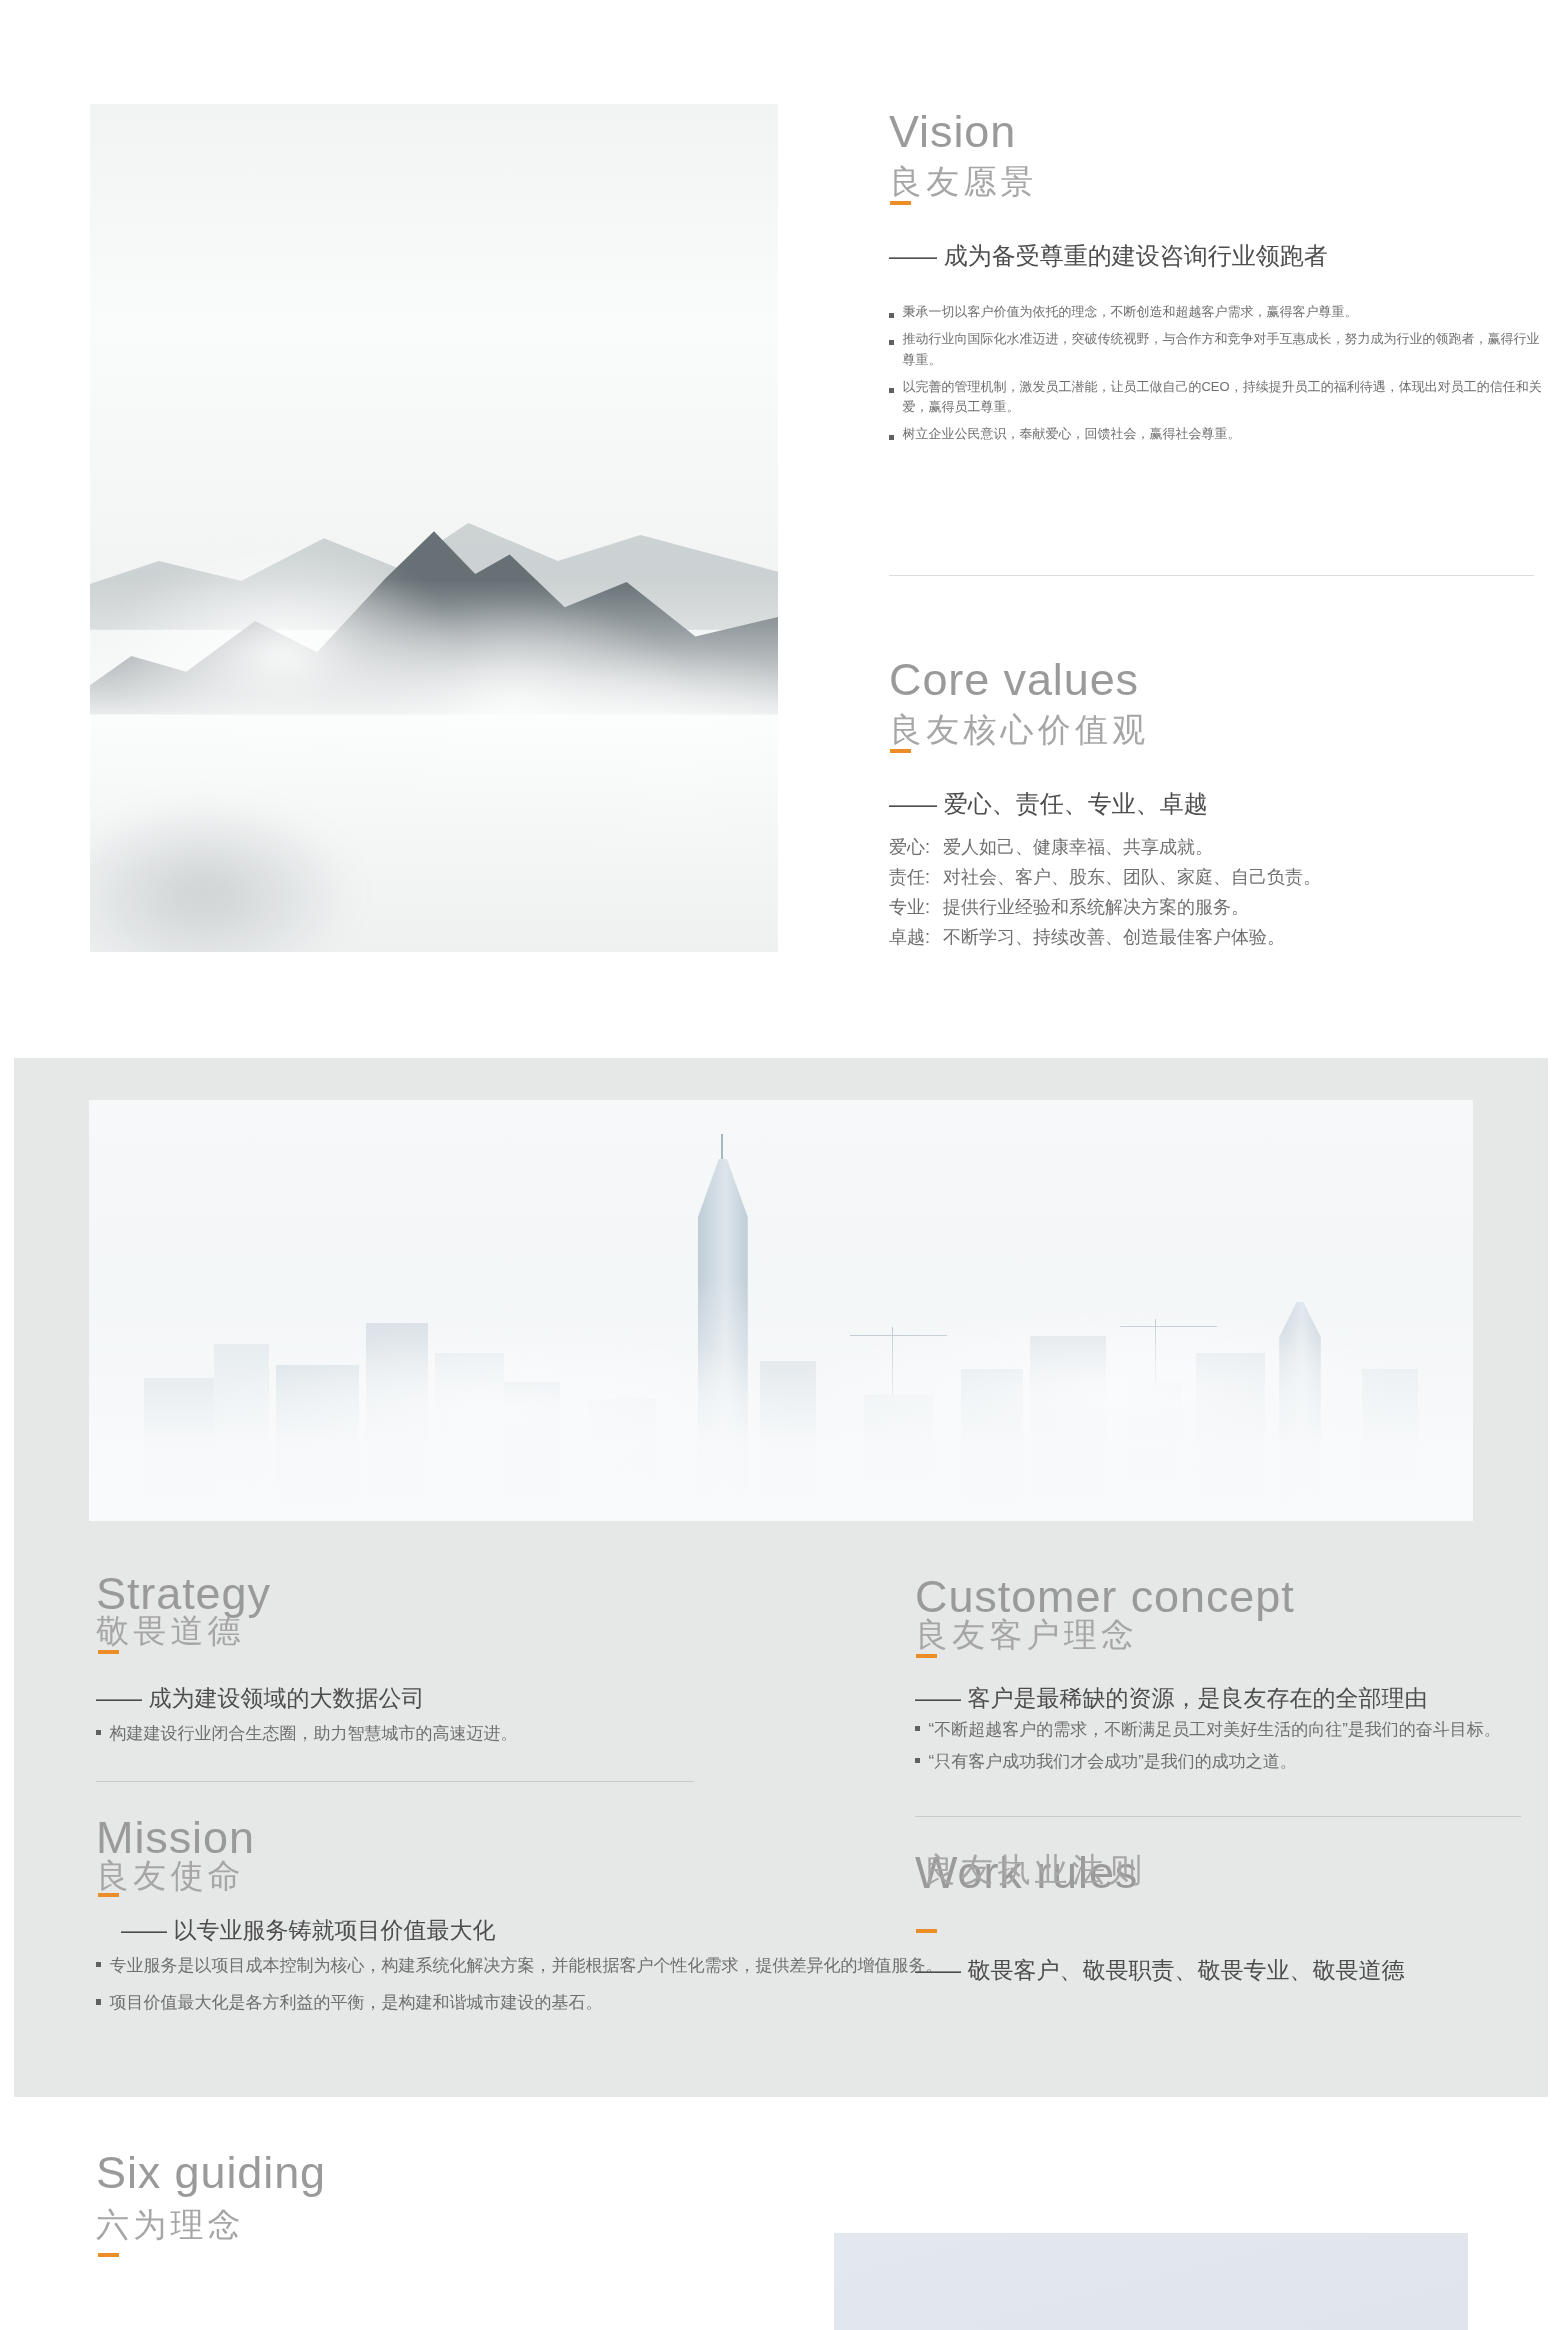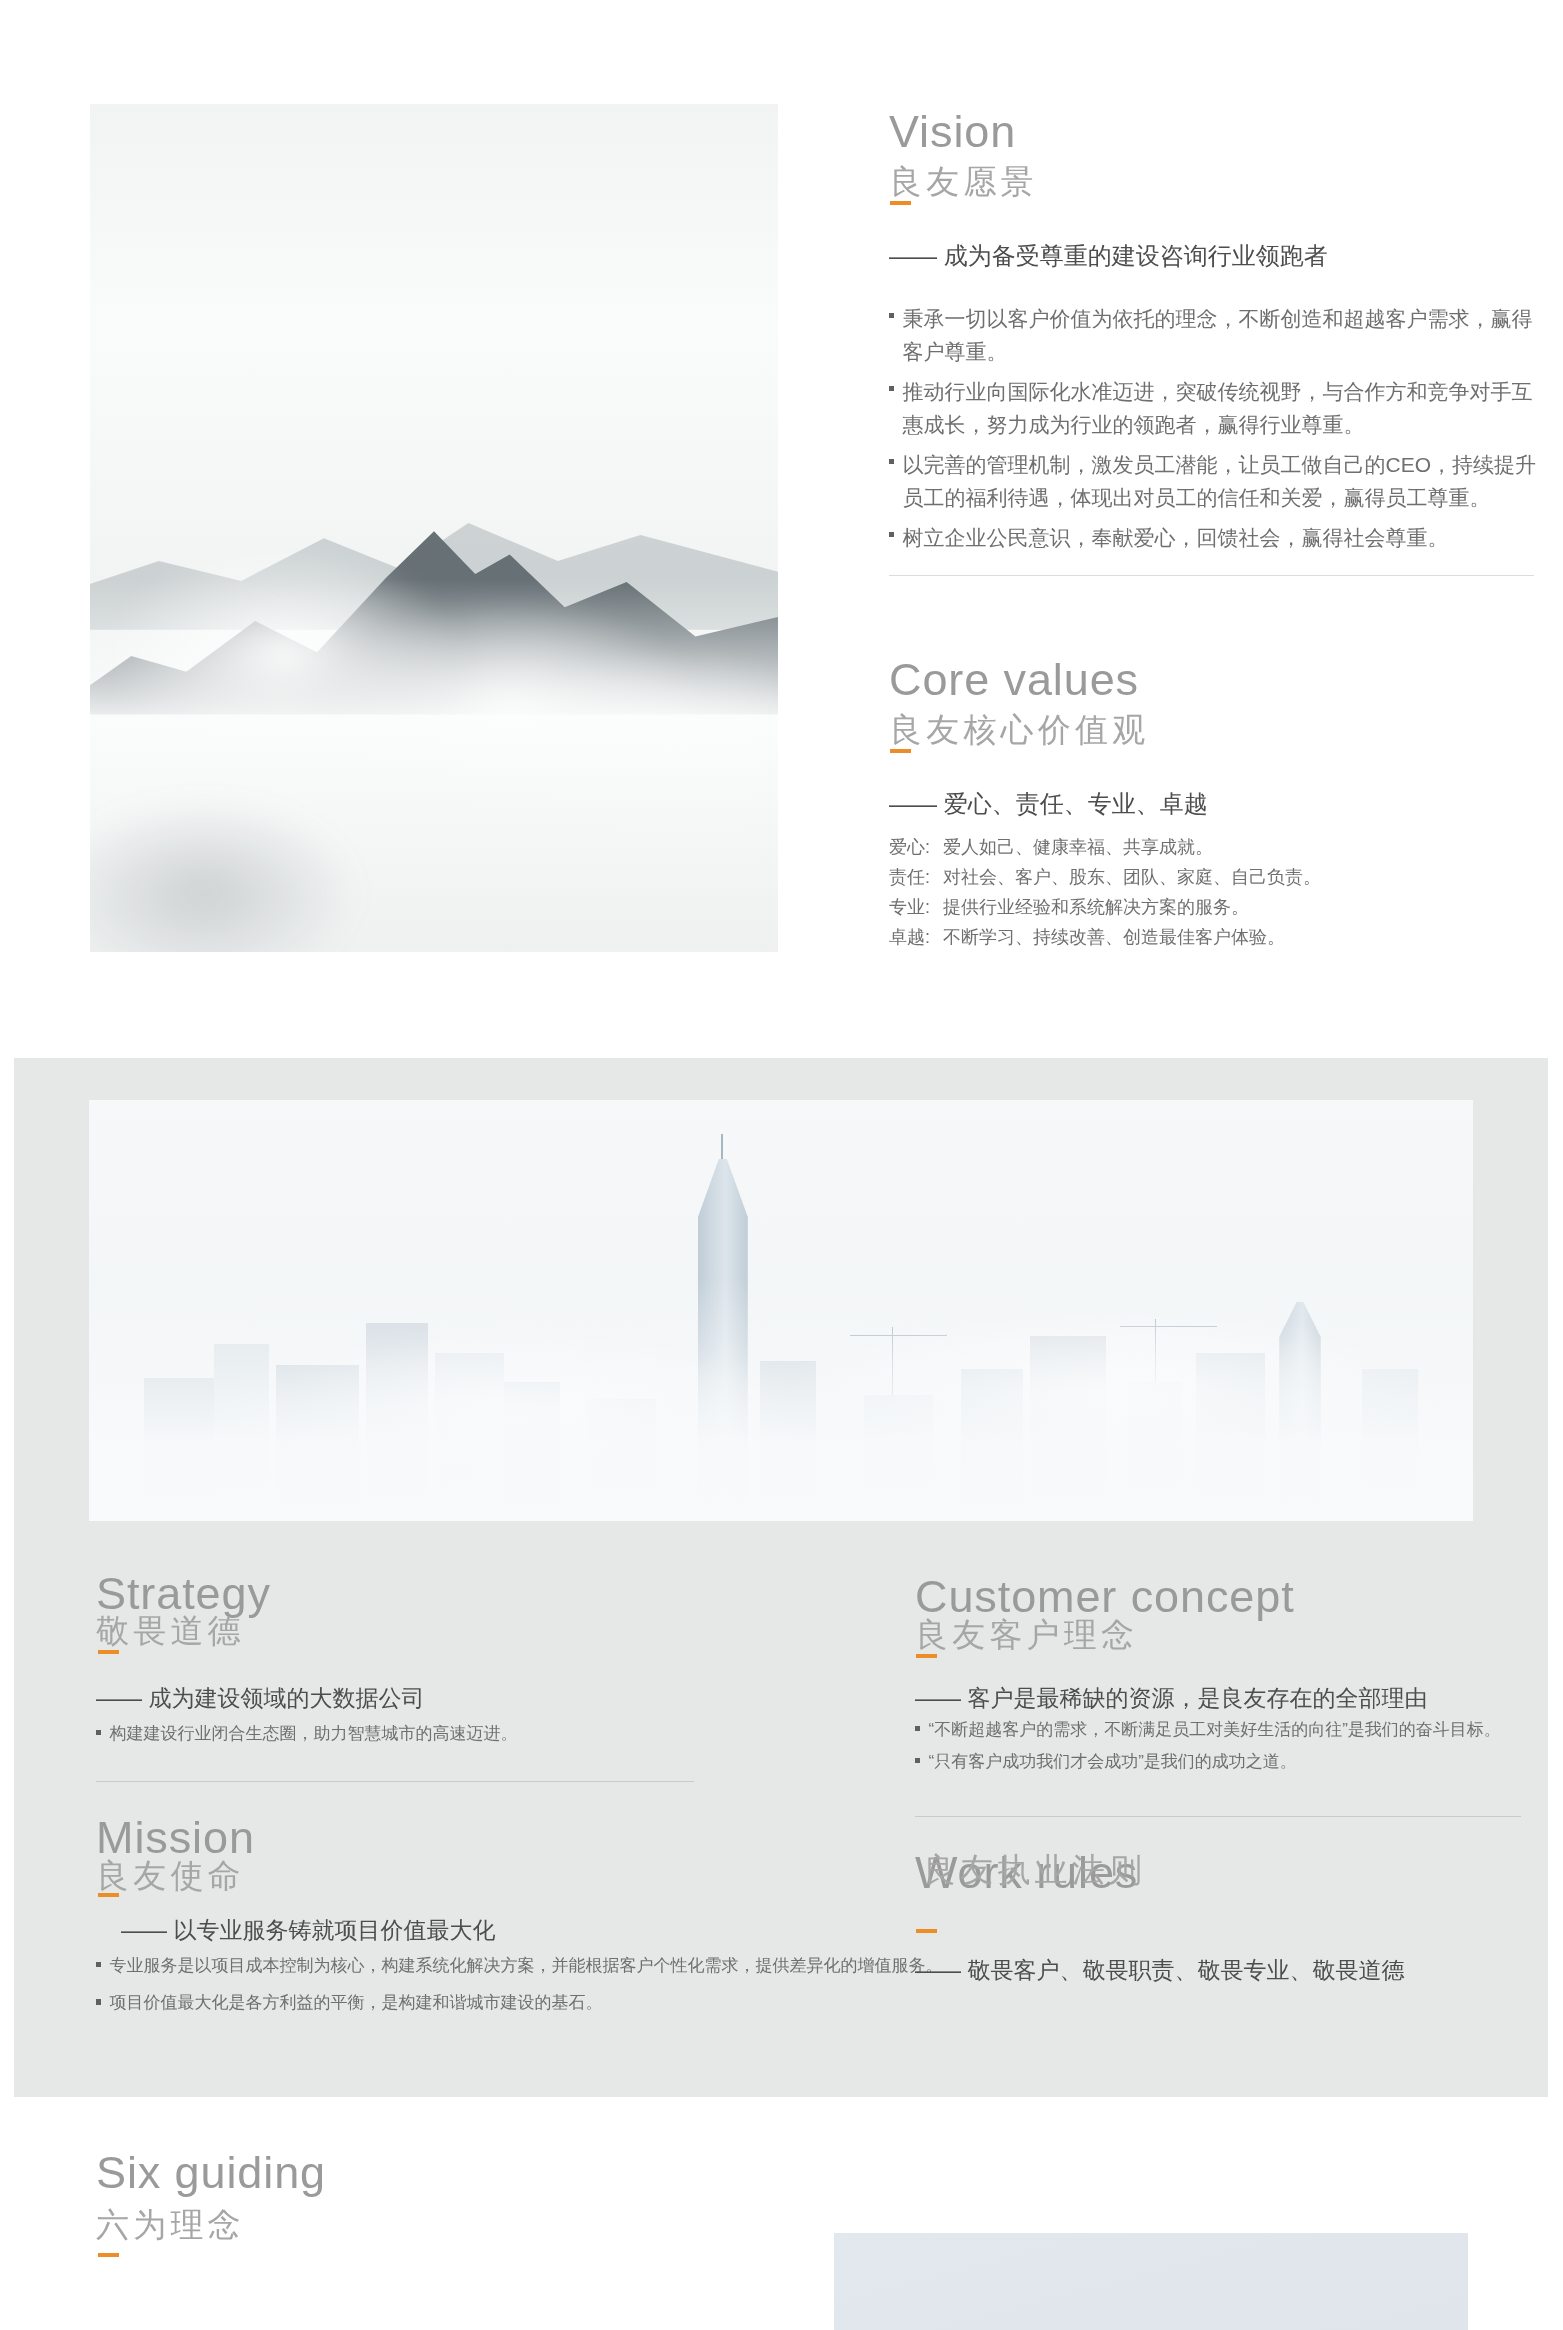--- a/index.html
+++ b/index.html
@@ -4,21 +4,21 @@
 <style>
   html,body{margin:0;padding:0;background:#fff;}
   body{font-family:"Liberation Sans","DejaVu Sans",sans-serif;}
   .page{position:relative;width:1563px;height:3168px;background:#fff;overflow:hidden;}
   .abs{position:absolute;}
   .en{font-size:45px;font-weight:300;color:#9a9a9a;letter-spacing:0.9px;line-height:1.05;}
   .cn{font-size:33px;font-weight:300;color:#a6a6a6;letter-spacing:4.2px;line-height:1.1;}
   .adash{width:21.4px;height:4.2px;background:#ED8D28;}
   .tag{font-size:24px;color:#4d4d4d;line-height:1.25;white-space:nowrap;}
   .tag.band{font-size:23px;}
-  .blt{display:flex;align-items:flex-start;font-size:21px;color:#6f6f6f;line-height:1.58;margin-bottom:6.5px;}
+  .blt{display:flex;align-items:flex-start;font-size:13px;color:#6f6f6f;line-height:1.58;margin-bottom:6.5px;}
   .blt .sq{flex:0 0 auto;width:5.1px;height:5.1px;background:#606060;margin:11.2px 8.4px 0 0;}
   .blt.band{font-size:17px;white-space:nowrap;margin-bottom:10.3px;}
   .blt.band .sq{margin-top:9.3px;}
   .hr{height:0.5px;background:#dcdcdc;}
   .hr.band{background:#c9cbcb;}
   .cv-row{display:flex;font-size:18px;color:#6f6f6f;line-height:1.1;margin-bottom:10.3px;}
   .cv-lbl{flex:0 0 auto;margin-right:13px;}
   .photo{position:absolute;overflow:hidden;}
   
   .mountain{background:linear-gradient(180deg,#f2f4f4 0%,#fafbfb 26%,#f5f6f6 46%,#eef0f0 72%,#e9ebeb 100%);}

